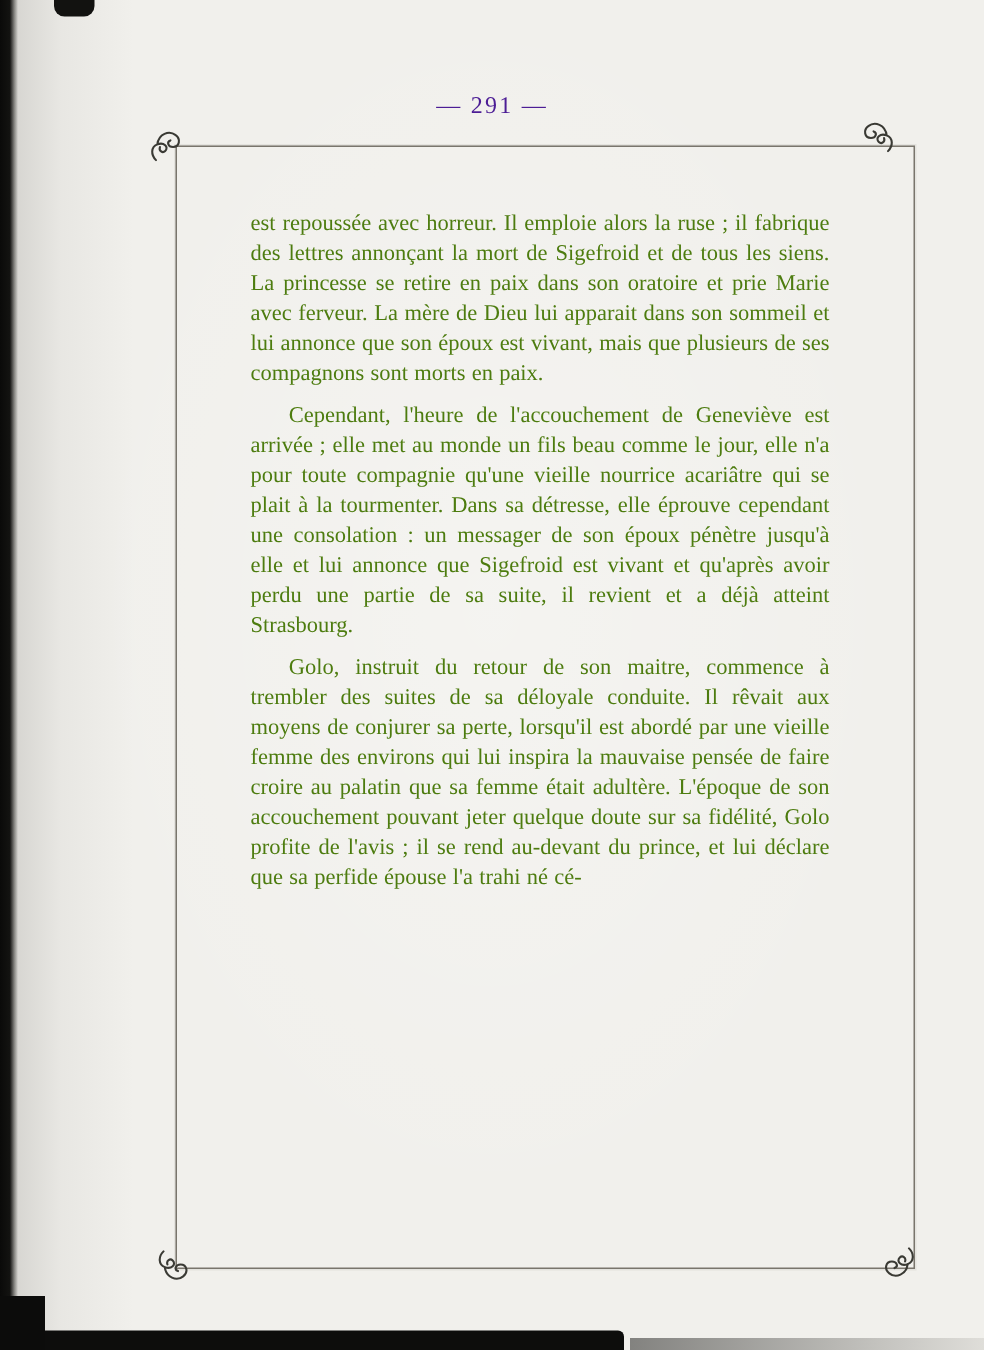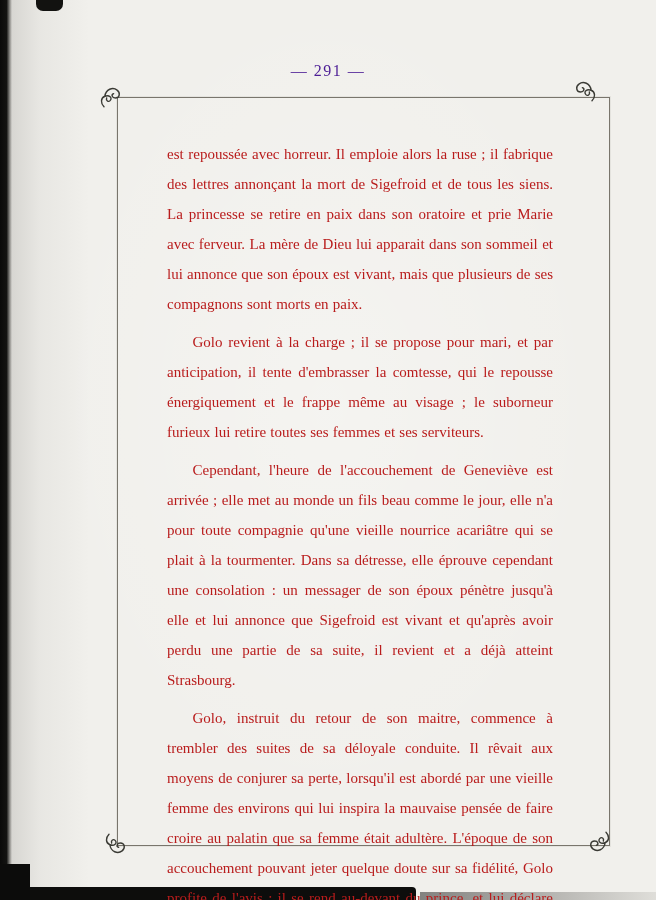--- a/index.html
+++ b/index.html
@@ -96,23 +96,23 @@
   .corner-br { left: 585px; top: 827px; transform: scale(-1,-1); }
   .text-block {
     position: absolute;
     left: 167px;
     top: 139px;
     width: 386px;
   }
   .text-block p {
     margin: 0 0 8px 0;
     font-size: 15px;
-    line-height: 30px;
+    line-height: 20px;
     text-align: justify;
-    color: #b91c1c;
+    color: #4d7c0f;
     text-indent: 1.7em;
     word-spacing: 0.4px;
   }
   .text-block p.opening {
     text-indent: 0;
   }
 </style>
 </head>
 <body>
 
@@ -143,16 +143,15 @@
   </svg>
 </div>
 <div class="corner-flourish corner-br">
   <svg viewBox="0 0 32 32" aria-hidden="true">
     <path d="M8 26 C4 22 4 16 9 14 C14 12 18 16 15 19 C13 21 10 19 11 16 M9 14 C10 6 18 3 23 7 C27 10 26 16 21 16 C17 16 16 12 19 11" fill="none" stroke="#3a3a34" stroke-width="1.6" stroke-linecap="round"></path>
   </svg>
 </div>
 
 <div class="text-block">
   <p class="opening">est repoussée avec horreur. Il emploie alors la ruse ; il fabrique des lettres annonçant la mort de Sigefroid et de tous les siens. La princesse se retire en paix dans son oratoire et prie Marie avec ferveur. La mère de Dieu lui apparait dans son sommeil et lui annonce que son époux est vivant, mais que plusieurs de ses compagnons sont morts en paix.</p>
-  <p>Golo revient à la charge ; il se propose pour mari, et par anticipation, il tente d'embrasser la comtesse, qui le repousse énergiquement et le frappe même au visage ; le suborneur furieux lui retire toutes ses femmes et ses serviteurs.</p>
   <p>Cependant, l'heure de l'accouchement de Geneviève est arrivée ; elle met au monde un fils beau comme le jour, elle n'a pour toute compagnie qu'une vieille nourrice acariâtre qui se plait à la tourmenter. Dans sa détresse, elle éprouve cependant une consolation : un messager de son époux pénètre jusqu'à elle et lui annonce que Sigefroid est vivant et qu'après avoir perdu une partie de sa suite, il revient et a déjà atteint Strasbourg.</p>
   <p>Golo, instruit du retour de son maitre, commence à trembler des suites de sa déloyale conduite. Il rêvait aux moyens de conjurer sa perte, lorsqu'il est abordé par une vieille femme des environs qui lui inspira la mauvaise pensée de faire croire au palatin que sa femme était adultère. L'époque de son accouchement pouvant jeter quelque doute sur sa fidélité, Golo profite de l'avis ; il se rend au-devant du prince, et lui déclare que sa perfide épouse l'a trahi né cé-</p>
 </div>
 
 </body></html>

